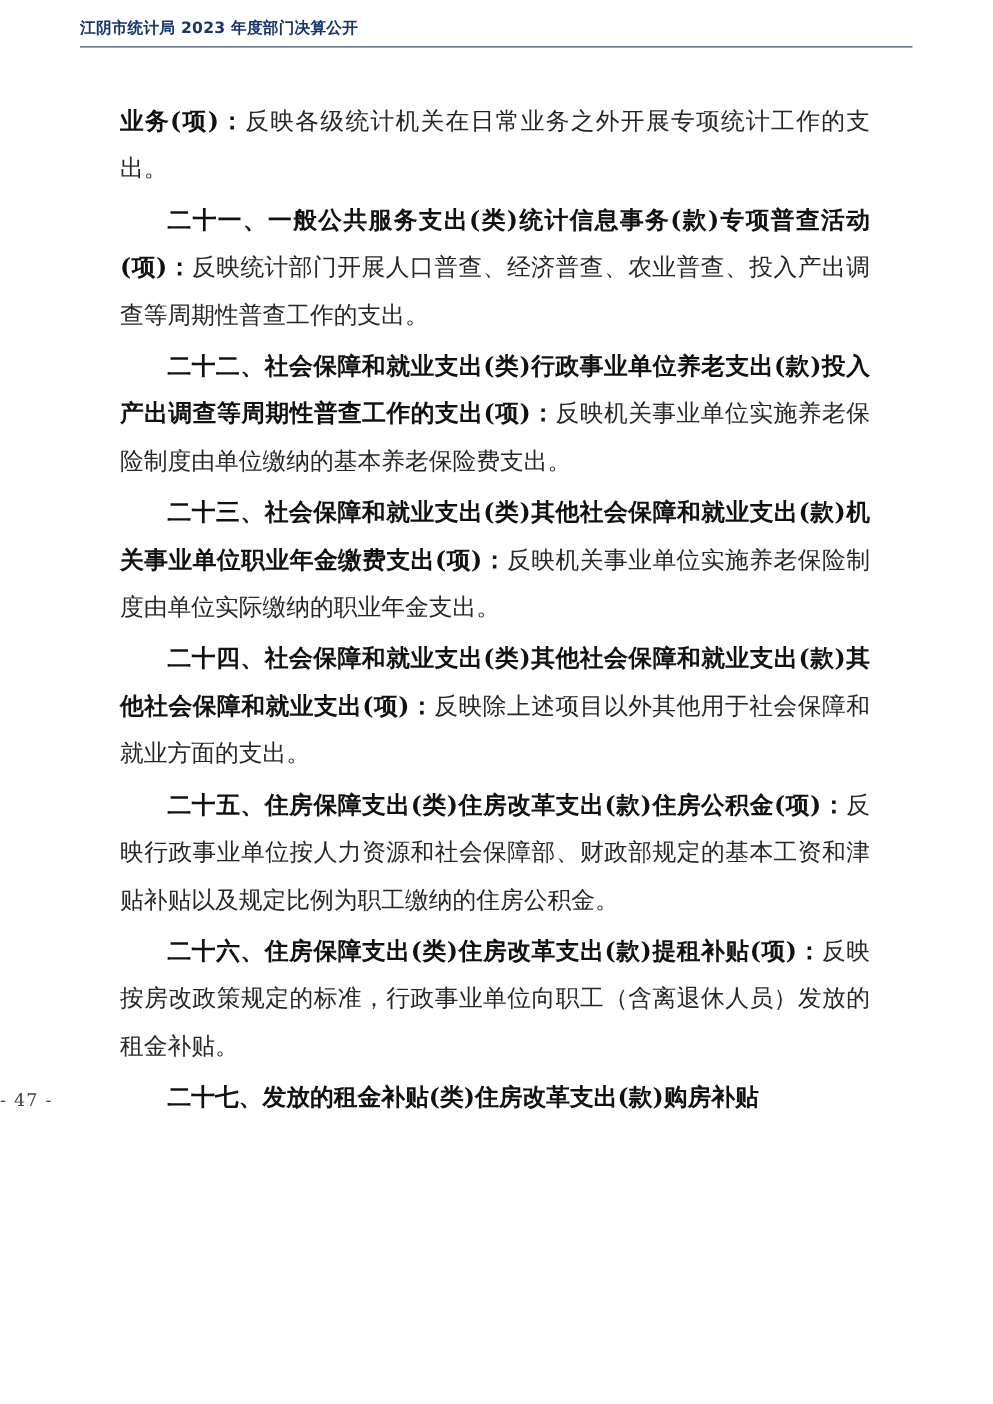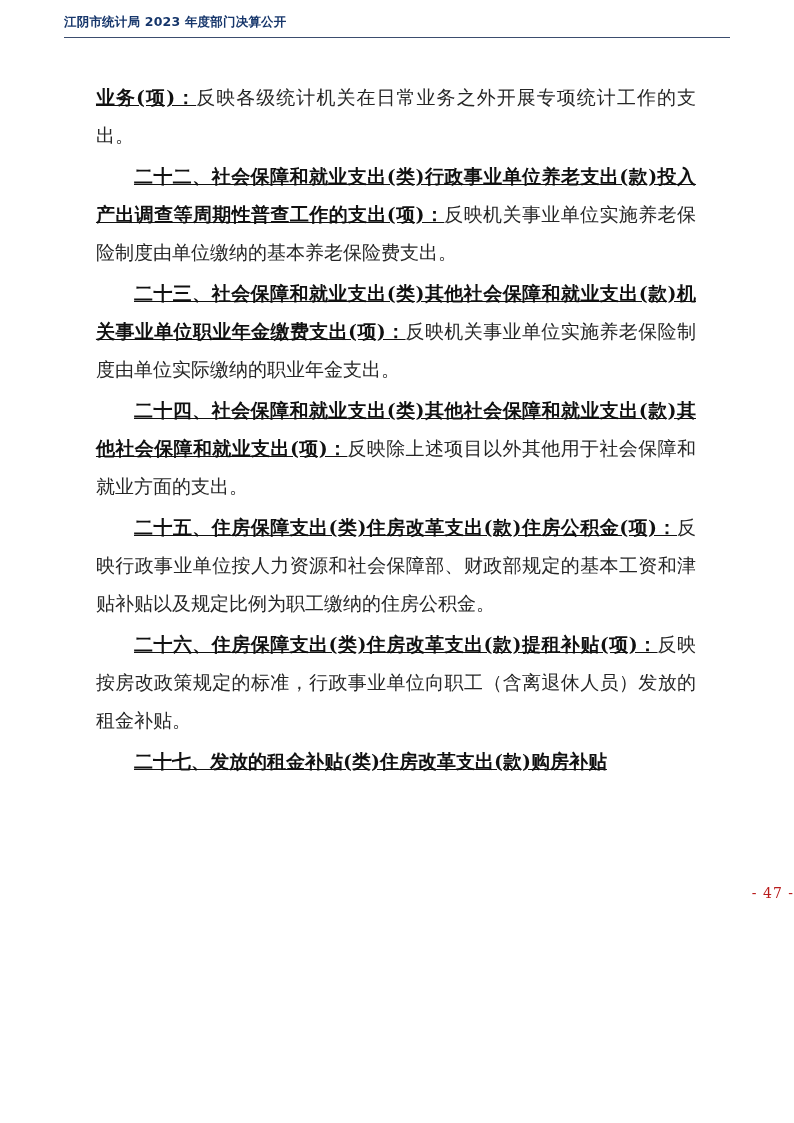--- a/index.html
+++ b/index.html
@@ -48,47 +48,49 @@
     text-indent: 38px;
     color: #262626;
     font-family: "DejaVu Serif", "Liberation Serif", serif;
   }
   p.para.noindent {
     text-indent: 0;
   }
   p.para b {
     font-weight: 700;
     color: #111111;
-    text-decoration: underline;
   }
   .footer {
     position: absolute;
-    bottom: 34px;
+    bottom: 46px;
     left: 0;
     width: 794px;
-    text-align: right;
+    text-align: left;
     font-size: 14px;
-    color: #b91c1c;
+    color: #404040;
     font-family: "DejaVu Serif", "Liberation Serif", serif;
     letter-spacing: 1px;
   }
 </style>
 </head>
 <body>
 
 <div class="page">
 
   <div class="header">江阴市统计局 2023 年度部门决算公开</div>
 
   <div class="body-area">
 
     <p class="para noindent">
       <b>业务(项)：</b><span>反映各级统计机关在日常业务之外开展专项统计工作的支出。</span>
     </p>
 
+    <p class="para">
+      <b>二十一、一般公共服务支出(类)统计信息事务(款)专项普查活动(项)：</b><span>反映统计部门开展人口普查、经济普查、农业普查、投入产出调查等周期性普查工作的支出。</span>
+    </p>
 
     <p class="para">
       <b>二十二、社会保障和就业支出(类)行政事业单位养老支出(款)投入产出调查等周期性普查工作的支出(项)：</b><span>反映机关事业单位实施养老保险制度由单位缴纳的基本养老保险费支出。</span>
     </p>
 
     <p class="para">
       <b>二十三、社会保障和就业支出(类)其他社会保障和就业支出(款)机关事业单位职业年金缴费支出(项)：</b><span>反映机关事业单位实施养老保险制度由单位实际缴纳的职业年金支出。</span>
     </p>
 
     <p class="para">

